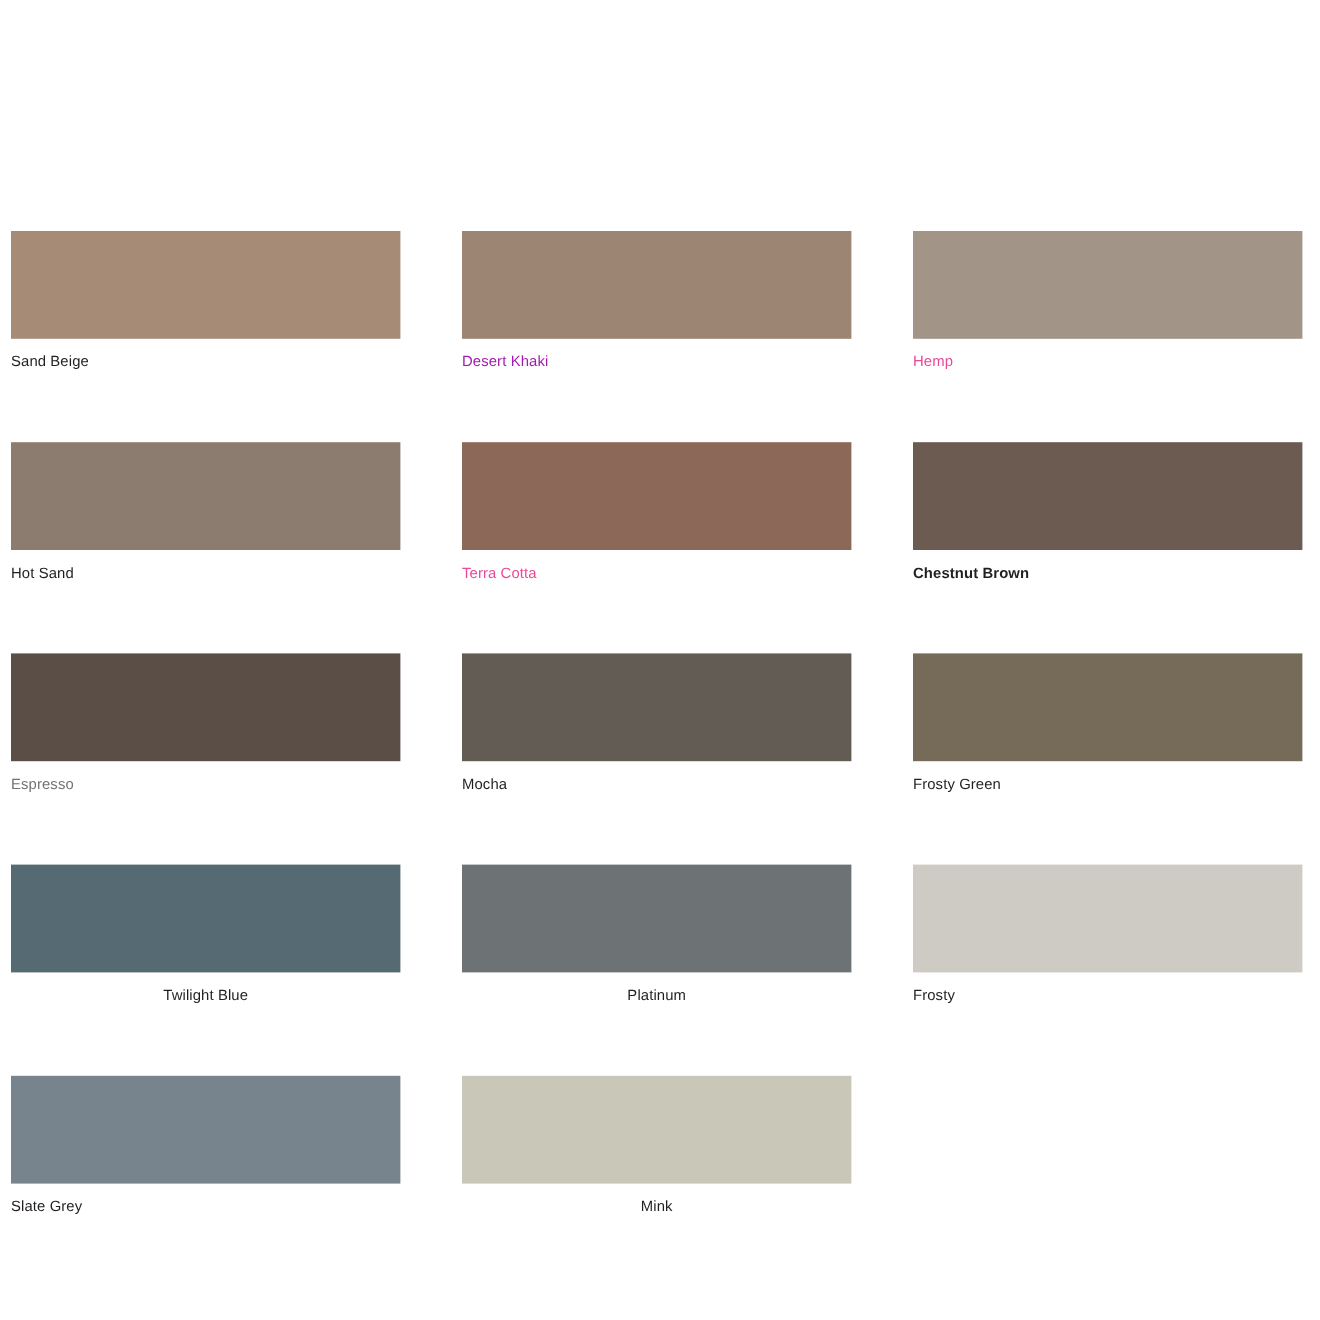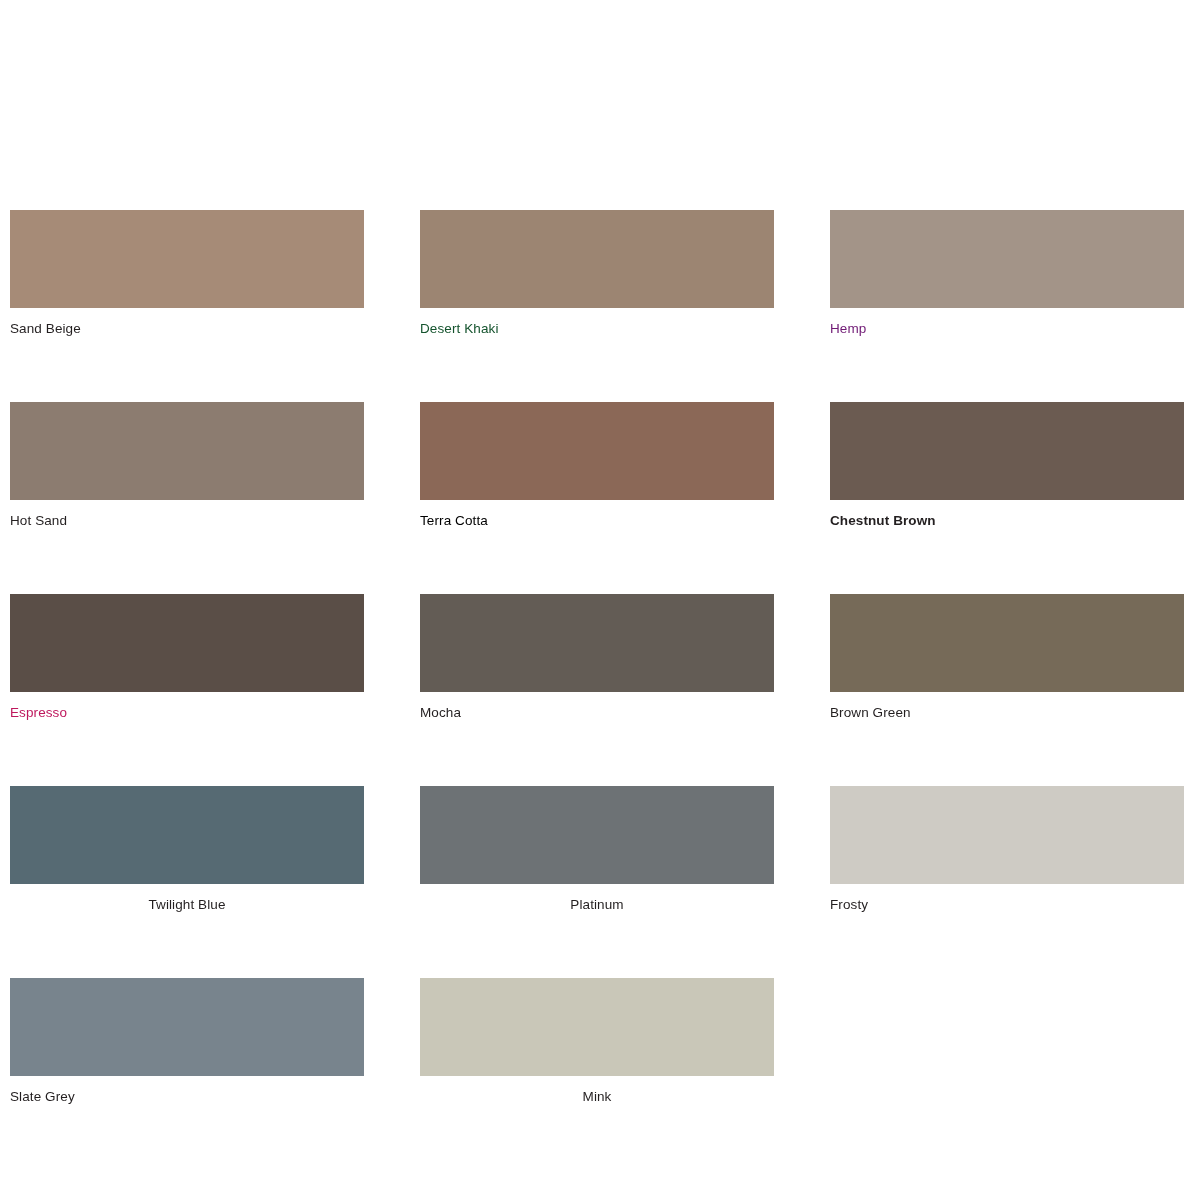--- a/index.html
+++ b/index.html
@@ -55,49 +55,49 @@
 <body>
 
 <div id="palette-board" style="background-color: rgb(255, 255, 255);">
   <div class="palette-grid">
       <div class="swatch-cell">
         <span class="swatch-chip" style="background-color: rgb(166, 139, 119);"></span>
         <span class="swatch-label" style="color: rgb(35, 31, 32);">Sand Beige</span>
       </div>
       <div class="swatch-cell">
         <span class="swatch-chip" style="background-color: rgb(156, 133, 114);"></span>
-        <span class="swatch-label" style="color: #14532d;">Desert Khaki</span>
+        <span class="swatch-label" style="color: #a21caf;">Desert Khaki</span>
       </div>
       <div class="swatch-cell">
         <span class="swatch-chip" style="background-color: rgb(163, 148, 136);"></span>
-        <span class="swatch-label" style="color: #701a75;">Hemp</span>
+        <span class="swatch-label" style="color: #ec4899;">Hemp</span>
       </div>
       <div class="swatch-cell">
         <span class="swatch-chip" style="background-color: rgb(140, 124, 112);"></span>
         <span class="swatch-label" style="color: rgb(35, 31, 32);">Hot Sand</span>
       </div>
       <div class="swatch-cell">
         <span class="swatch-chip" style="background-color: rgb(139, 104, 87);"></span>
-        <span class="swatch-label" style="color: #000000;">Terra Cotta</span>
+        <span class="swatch-label" style="color: #ec4899;">Terra Cotta</span>
       </div>
       <div class="swatch-cell">
         <span class="swatch-chip" style="background-color: rgb(107, 91, 81);"></span>
         <span class="swatch-label" style="color: rgb(35, 31, 32); font-weight: bold;">Chestnut Brown</span>
       </div>
       <div class="swatch-cell">
         <span class="swatch-chip" style="background-color: rgb(90, 78, 71);"></span>
-        <span class="swatch-label" style="color: #be185d;">Espresso</span>
+        <span class="swatch-label" style="color: #737373;">Espresso</span>
       </div>
       <div class="swatch-cell">
         <span class="swatch-chip" style="background-color: rgb(99, 92, 85);"></span>
         <span class="swatch-label" style="color: rgb(35, 31, 32);">Mocha</span>
       </div>
       <div class="swatch-cell">
         <span class="swatch-chip" style="background-color: rgb(118, 106, 88);"></span>
-        <span class="swatch-label" style="color: rgb(35, 31, 32);">Brown Green</span>
+        <span class="swatch-label" style="color: rgb(35, 31, 32);">Frosty Green</span>
       </div>
       <div class="swatch-cell">
         <span class="swatch-chip" style="background-color: rgb(86, 106, 115);"></span>
         <span class="swatch-label" style="color: rgb(35, 31, 32); text-align: center;">Twilight Blue</span>
       </div>
       <div class="swatch-cell">
         <span class="swatch-chip" style="background-color: rgb(109, 114, 117);"></span>
         <span class="swatch-label" style="color: rgb(35, 31, 32); text-align: center;">Platinum</span>
       </div>
       <div class="swatch-cell">

